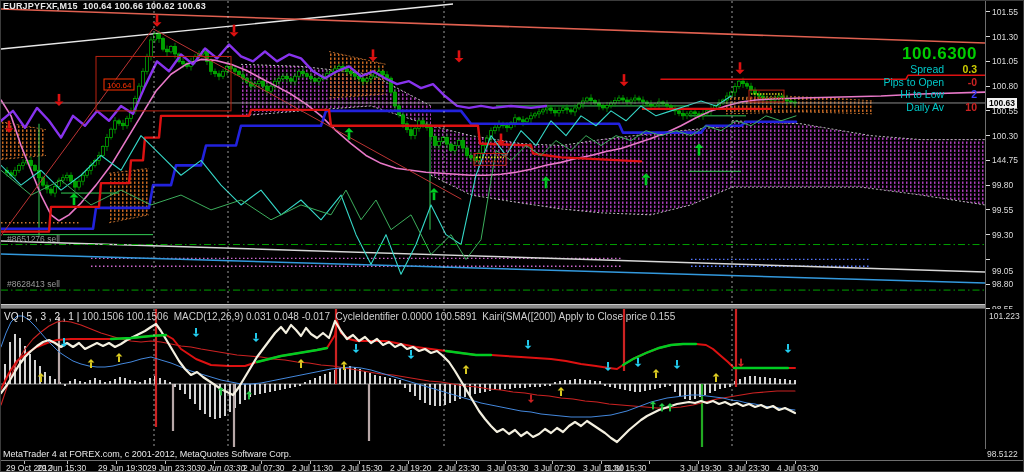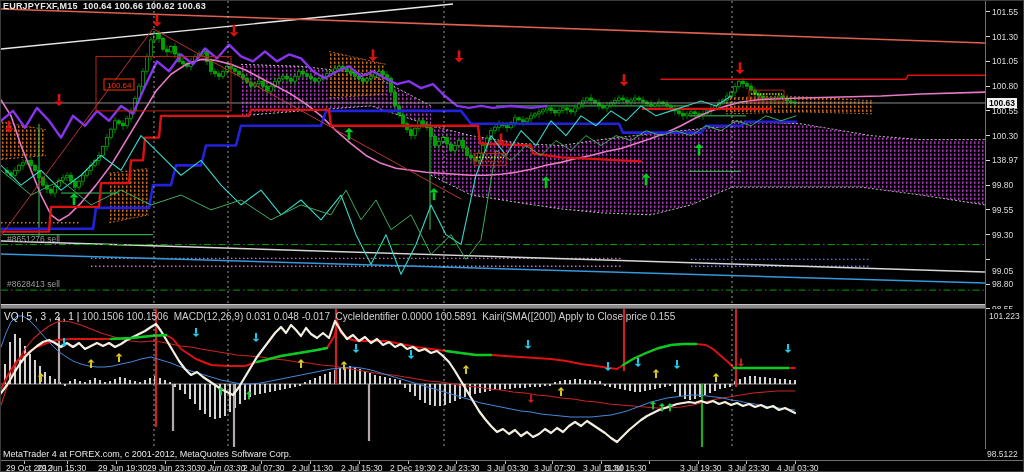--- a/index.html
+++ b/index.html
@@ -538,36 +538,55 @@
       <rect x="643.7" y="176.75999999999948" width="2.6" height="7.5" fill="#00cc22" transform="translate(0,0)"></rect>
       <path d="M693.5,147.05999999999977 L702.5,147.05999999999977 L698,142.55999999999977 Z" fill="#00cc22"></path>
       <rect x="696.7" y="147.05999999999977" width="2.6" height="7.5" fill="#00cc22" transform="translate(0,0)"></rect>
       <circle cx="500" cy="147.50999999999948" r="8" fill="none" stroke="#dd2222" stroke-width="1" stroke-dasharray="2 2"></circle>
     </svg>
 
   <div id="header-block" class="abs">
     <div id="symbol-line">EURJPYFXF,M15  100.64 100.66 100.62 100.63</div>
   </div>
 
+  <div id="quote-panel" class="abs">
+    <div id="quote-price" style="color: rgb(0, 204, 0);">100.6300</div>
+    <div class="q-row">
+      <span class="q-label" style="color: rgb(0, 200, 200);">Spread</span>
+      <span class="q-value" style="color: rgb(204, 204, 0);">0.3</span>
+    </div>
+    <div class="q-row">
+      <span class="q-label" style="color: rgb(0, 200, 200);">Pips to Open</span>
+      <span class="q-value" style="color: rgb(204, 34, 34);">-0</span>
+    </div>
+    <div class="q-row">
+      <span class="q-label" style="color: rgb(0, 200, 200);">Hi to Low</span>
+      <span class="q-value" style="color: rgb(59, 59, 255);">2</span>
+    </div>
+    <div class="q-row">
+      <span class="q-label" style="color: rgb(0, 200, 200);">Daily Av</span>
+      <span class="q-value" style="color: rgb(204, 34, 34);">10</span>
+    </div>
+  </div>
 
   <div id="main-axis" class="abs">
       <div class="axis-dash" style="top: 10.39px;"></div>
       <span class="axis-tick" style="top: 5.89px;">101.55</span>
       <div class="axis-dash" style="top: 35.14px;"></div>
       <span class="axis-tick" style="top: 30.64px;">101.30</span>
       <div class="axis-dash" style="top: 59.89px;"></div>
       <span class="axis-tick" style="top: 55.39px;">101.05</span>
       <div class="axis-dash" style="top: 84.64px;"></div>
       <span class="axis-tick" style="top: 80.14px;">100.80</span>
       <div class="axis-dash" style="top: 109.39px;"></div>
       <span class="axis-tick" style="top: 104.89px;">100.55</span>
       <div class="axis-dash" style="top: 134.14px;"></div>
       <span class="axis-tick" style="top: 129.64px;">100.30</span>
       <div class="axis-dash" style="top: 158.89px;"></div>
-      <span class="axis-tick" style="top: 154.39px;">138.97</span>
+      <span class="axis-tick" style="top: 154.39px;">144.75</span>
       <div class="axis-dash" style="top: 183.64px;"></div>
       <span class="axis-tick" style="top: 179.14px;">99.80</span>
       <div class="axis-dash" style="top: 208.39px;"></div>
       <span class="axis-tick" style="top: 203.89px;">99.55</span>
       <div class="axis-dash" style="top: 233.14px;"></div>
       <span class="axis-tick" style="top: 228.64px;">99.30</span>
       <div class="axis-dash" style="top: 257.89px;"></div>
       <span class="axis-tick" style="top: 253.39px; margin-top: 12px;">99.05</span>
       <div class="axis-dash" style="top: 282.64px;"></div>
       <span class="axis-tick" style="top: 278.14px;">98.80</span>
@@ -839,21 +858,21 @@
       <span class="time-label" style="left: 146px;">29 Jun 23:30</span>
       <div class="time-tick" style="left: 213px;"></div>
       <span class="time-label" style="left: 195px; font-style: italic;">30 Jun 03:30</span>
       <div class="time-tick" style="left: 260px;"></div>
       <span class="time-label" style="left: 242px;">2 Jul 07:30</span>
       <div class="time-tick" style="left: 309px;"></div>
       <span class="time-label" style="left: 291px;">2 Jul 11:30</span>
       <div class="time-tick" style="left: 358px;"></div>
       <span class="time-label" style="left: 340px;">2 Jul 15:30</span>
       <div class="time-tick" style="left: 407px;"></div>
-      <span class="time-label" style="left: 389px;">2 Dec 19:30</span>
+      <span class="time-label" style="left: 389px;">2 Jul 19:20</span>
       <div class="time-tick" style="left: 455px;"></div>
       <span class="time-label" style="left: 437px;">2 Jul 23:30</span>
       <div class="time-tick" style="left: 504px;"></div>
       <span class="time-label" style="left: 486px;">3 Jul 03:30</span>
       <div class="time-tick" style="left: 551px;"></div>
       <span class="time-label" style="left: 533px;">3 Jul 07:30</span>
       <div class="time-tick" style="left: 600px;"></div>
       <span class="time-label" style="left: 582px;">3 Jul 11:30</span>
       <div class="time-tick" style="left: 648px;"></div>
       <span class="time-label" style="left: 604px;">3 Jul 15:30</span>

